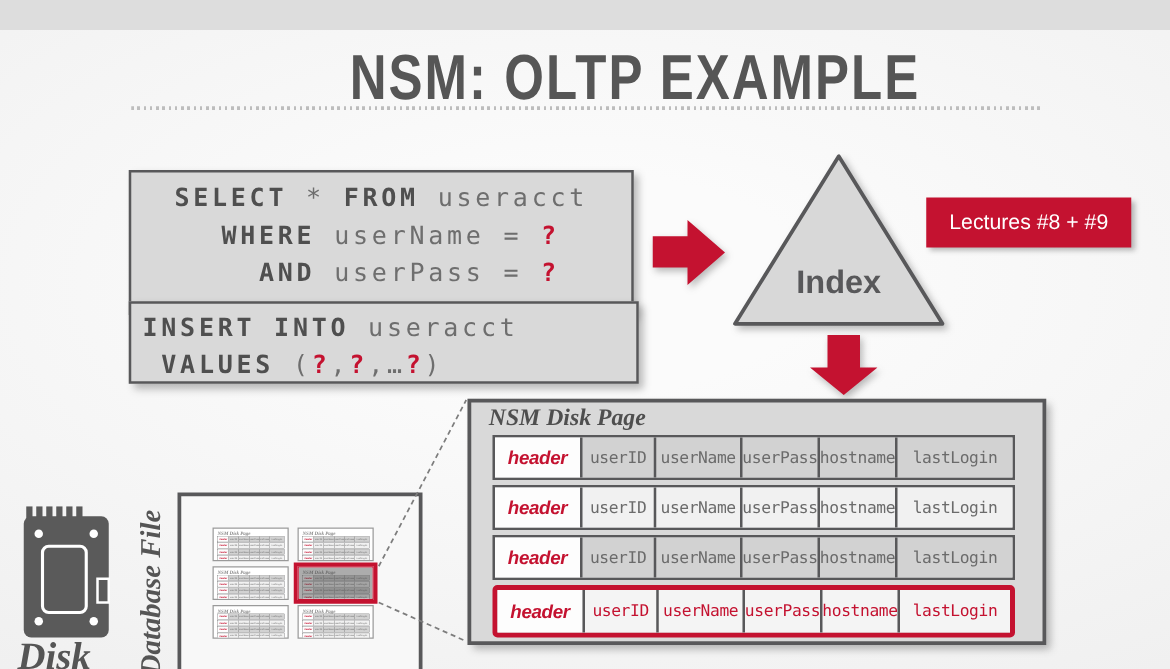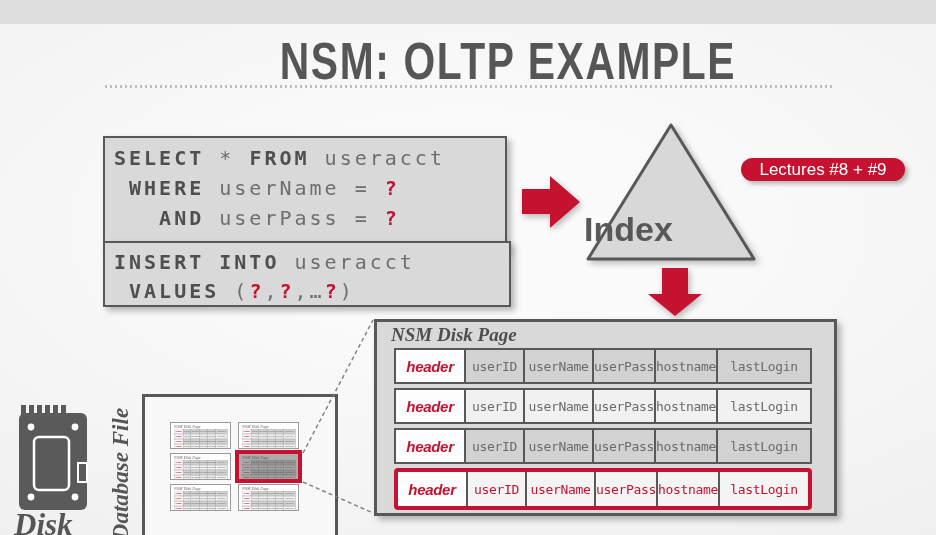--- a/index.html
+++ b/index.html
@@ -20,34 +20,34 @@
     background:repeating-linear-gradient(to right,#bdbdbd 0 2px,transparent 2px 5px);
   }
   
   .sql-box{
     position:absolute;box-sizing:border-box;background:var(--box_fill);
     border:2px solid var(--border);box-shadow:4px 4px 6px rgba(60,60,60,.35);
     padding:5px 9px;white-space:pre;
     font-family:"DejaVu Sans Mono","Liberation Mono",monospace;
     font-size:20px;letter-spacing:3px;color:var(--gray_text);
   }
-  .sql-select{left:103px;top:112px;width:404px;height:116px;line-height:30px;}
+  .sql-select{left:103px;top:112px;width:404px;height:116px;line-height:30px;text-align:center;}
   .sql-insert{left:103px;top:217px;width:408px;height:66px;line-height:29px;}
   .seg-kw{font-weight:bold;color:var(--dark);}
   .seg-p{color:var(--gray_text);}
   .seg-q{font-weight:bold;color:var(--red);}
   
   .tri-svg{position:absolute;left:584px;top:97px;filter:drop-shadow(3px 3px 3px rgba(60,60,60,.35));}
   .index-label{
-    position:absolute;left:584px;top:186px;width:174px;
-    font-weight:bold;font-size:34px;color:#58585a;
+    position:absolute;left:584px;top:186px;width:174px;text-align:center;
+    font-weight:bold;font-size:26px;color:#58585a;
   }
   .badge{
-    position:absolute;left:741px;top:134px;width:164px;height:23px;
-    background:var(--red);border-radius:15px;color:#fff;
+    position:absolute;left:741px;top:134px;width:164px;height:40px;
+    background:var(--red);border-radius:0;color:#fff;
     display:flex;align-items:center;justify-content:center;
     font-size:17px;box-shadow:3px 3px 4px rgba(60,60,60,.35);
   }
   .arrow-svg{position:absolute;filter:drop-shadow(2px 3px 3px rgba(60,60,60,.35));}
   
   .nsm-box{
     position:absolute;left:374px;top:295px;width:463px;height:197px;z-index:3;
     box-sizing:border-box;background:var(--box_fill);
     border:3px solid var(--border);box-shadow:4px 4px 6px rgba(60,60,60,.35);
   }

